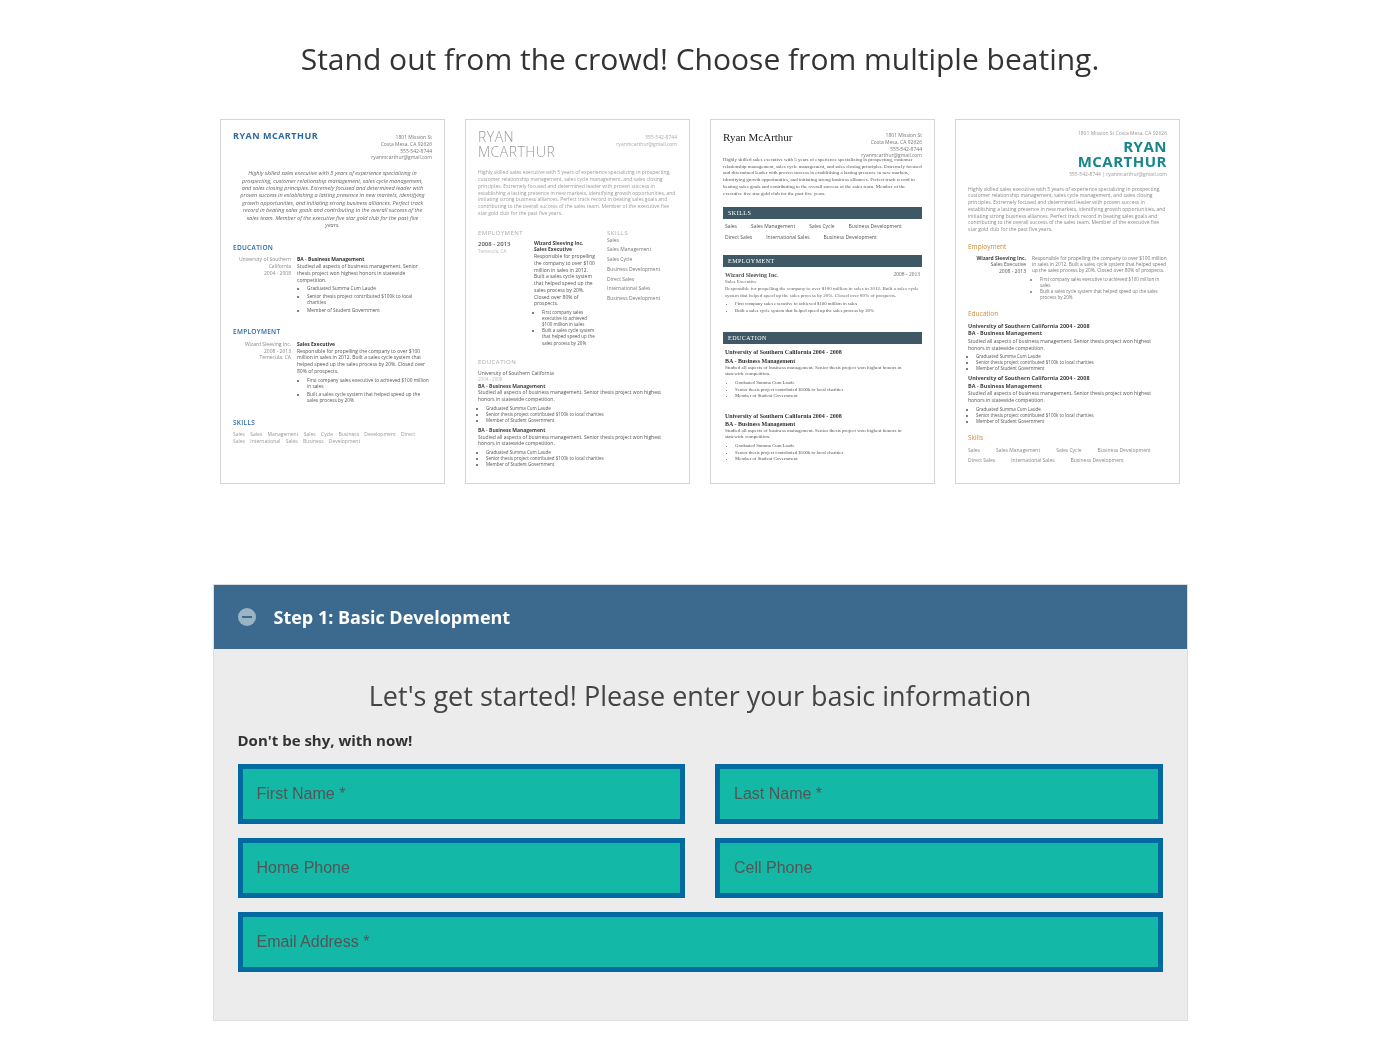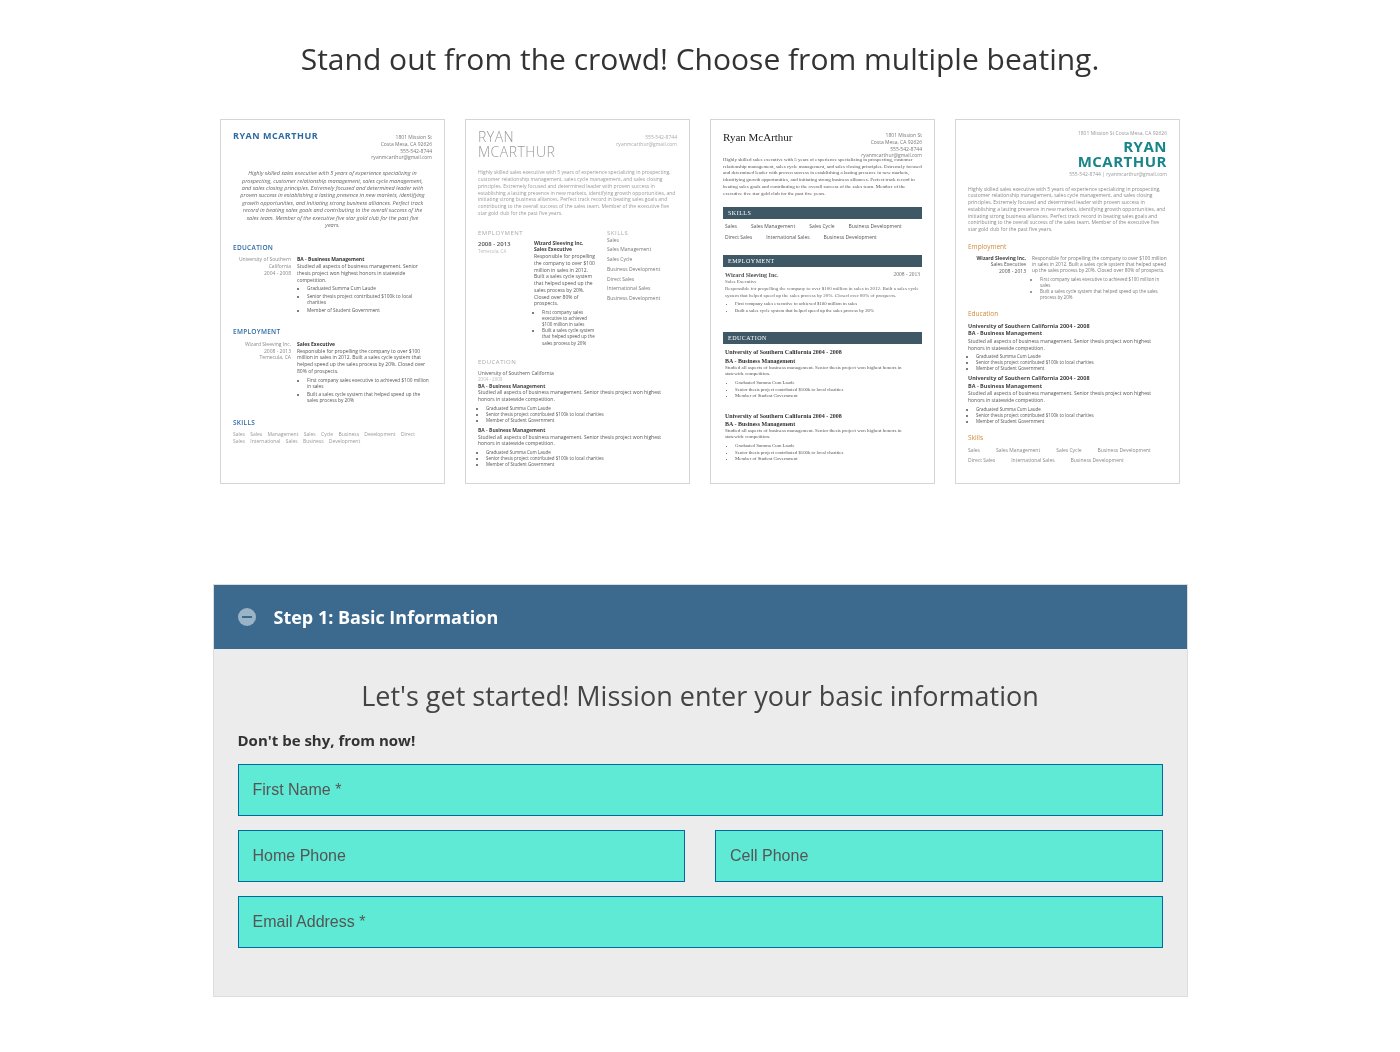--- a/index.html
+++ b/index.html
@@ -141,22 +141,22 @@
       margin-bottom: 14px;
     }
     .field-row {
       display: flex;
       gap: 30px;
       margin-bottom: 14px;
     }
     .field-row.single .field { flex: 1; }
     .field {
       flex: 1;
-      background: #5eead4;
-      border: 1px solid #0369a1;
+      background: #14b8a6;
+      border: 5px solid #0369a1;
     }
     .field input {
       width: 100%;
       border: none;
       padding: 16px 14px;
       font-size: 16px;
       color: #333;
       background: transparent;
       outline: none;
     }
@@ -380,30 +380,33 @@
       <span>International Sales</span>
       <span>Business Development</span>
     </div>
   </div>
 
 </div>
 
 <div class="form-wrap">
   <div class="form-header">
     <span class="collapse-icon"></span>
-    <h2>Step 1: Basic Information</h2>
+    <h2>Step 1: Basic Development</h2>
   </div>
   <div class="form-body">
-    <h3>Let's get started! Mission enter your basic information</h3>
-    <div class="form-sublabel">Don't be shy, from now!</div>
+    <h3>Let's get started! Please enter your basic information</h3>
+    <div class="form-sublabel">Don't be shy, with now!</div>
 
     <div class="field-row">
       <div class="field">
         <input type="text" placeholder="First Name *" style="">
       </div>
+      <div class="field">
+        <input type="text" placeholder="Last Name *" style="">
+      </div>
     </div>
 
     <div class="field-row">
       <div class="field">
         <input type="text" placeholder="Home Phone" style="">
       </div>
       <div class="field">
         <input type="text" placeholder="Cell Phone" style="">
       </div>
     </div>

